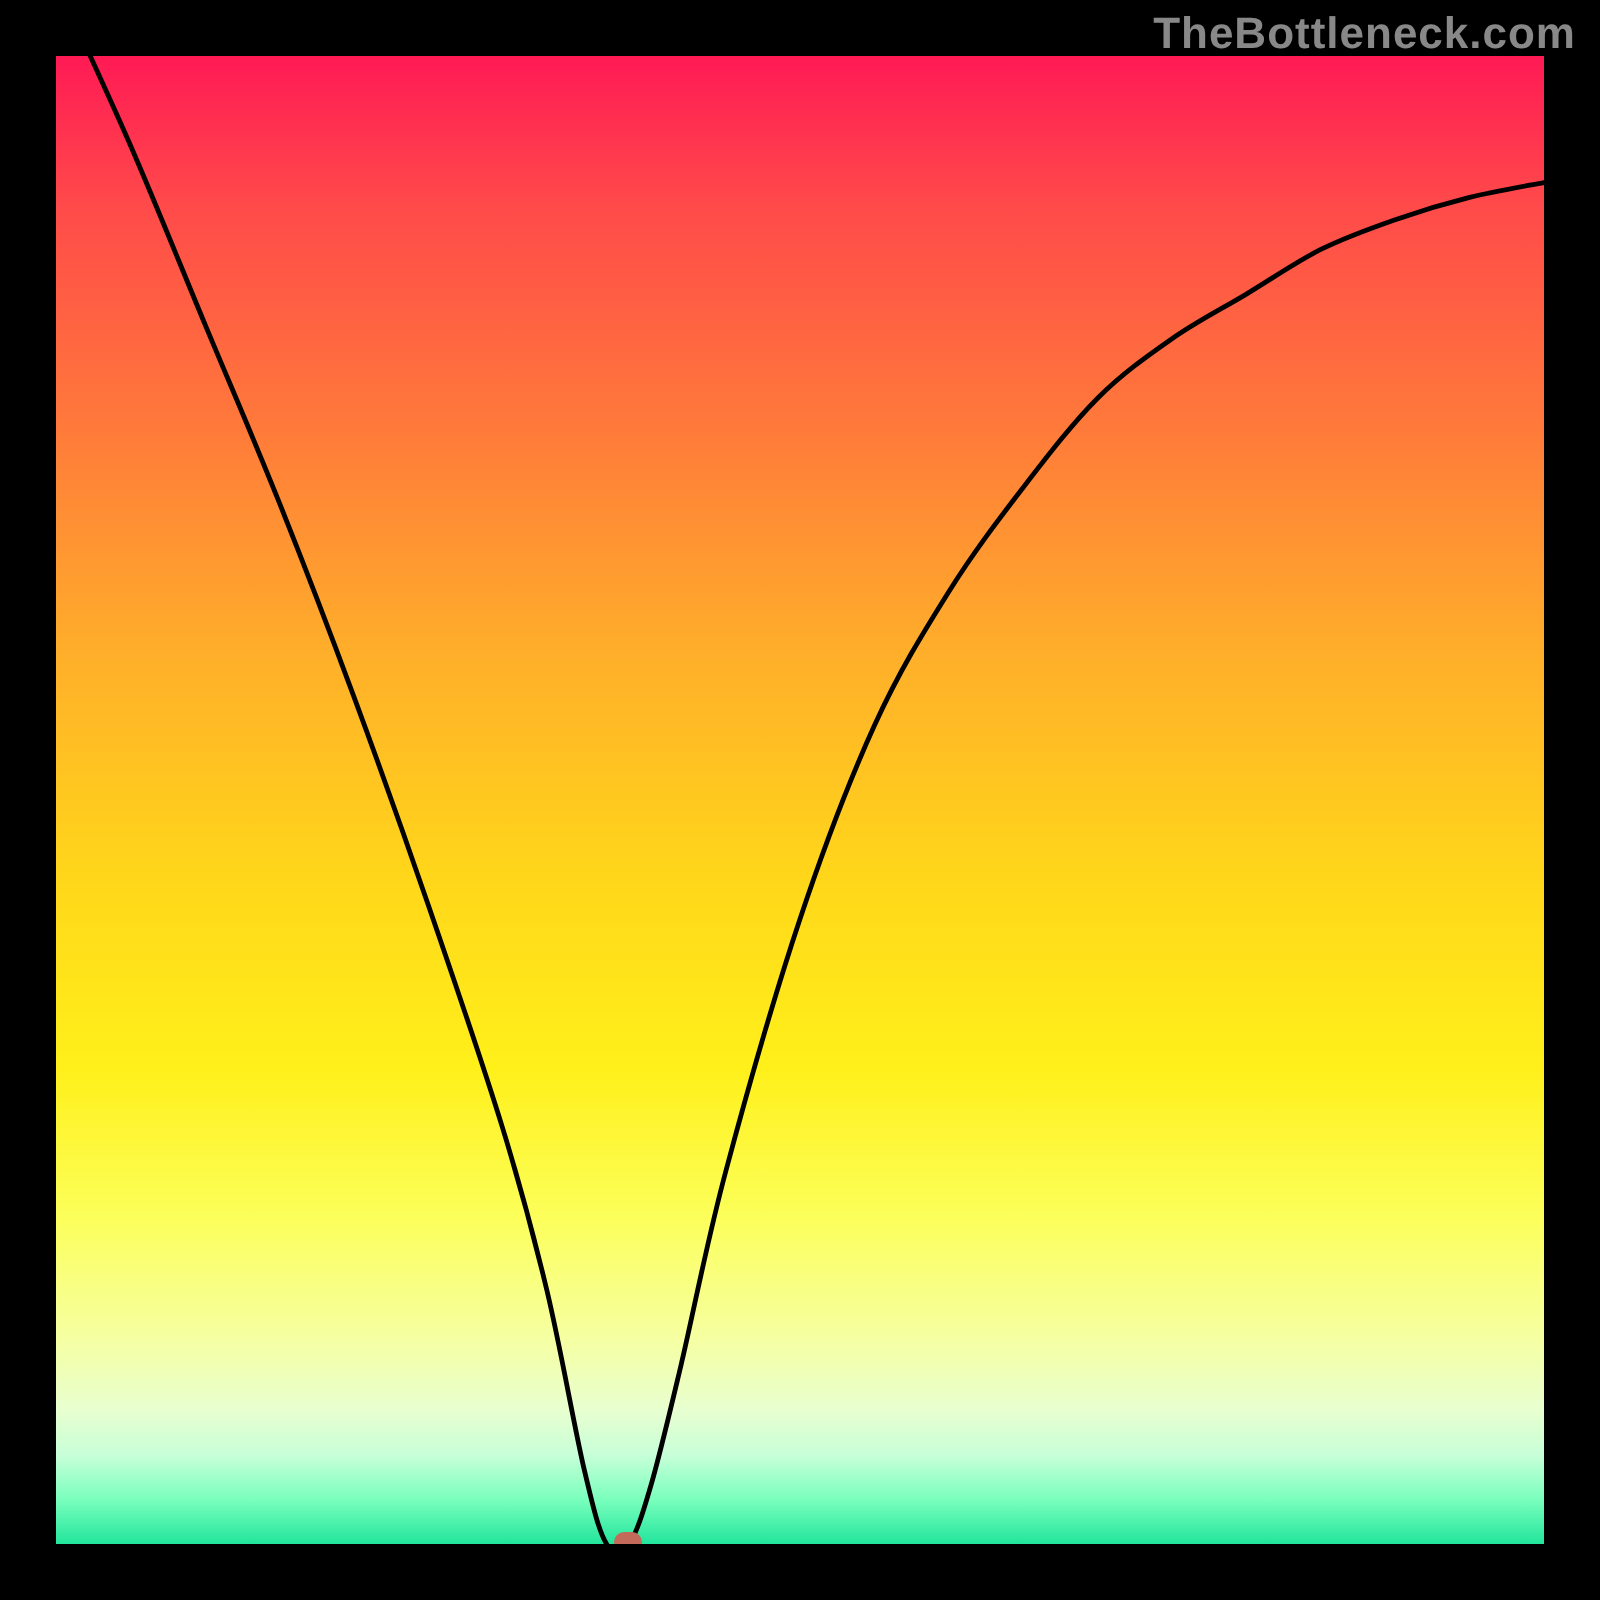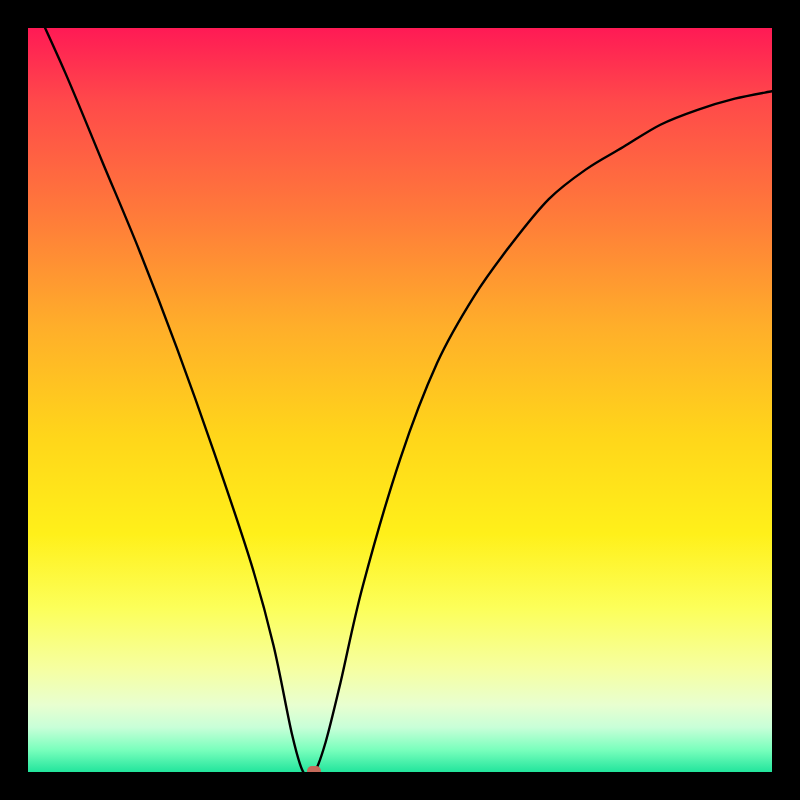--- a/index.html
+++ b/index.html
@@ -62,20 +62,21 @@
     width: 14px;
     height: 10px;
     border-radius: 5px;
     background: #c46a5a;
   }
 </style>
 </head>
 <body>
 
 <div class="frame">
+  <div class="watermark">TheBottleneck.com</div>
 
   <div class="plot">
     <div class="gradient"></div>
     <svg class="curve" viewBox="0 0 744 744" preserveAspectRatio="none">
       <path id="curve-path" fill="none" stroke="#000" stroke-width="2.4" stroke-linecap="round" d="M 0.00 -37.20 C 6.20 -23.56, 24.80 16.12, 37.20 44.64 C 49.60 73.16, 62.00 104.16, 74.40 133.92 C 86.80 163.68, 99.20 192.20, 111.60 223.20 C 124.00 254.20, 136.40 286.44, 148.80 319.92 C 161.20 353.40, 173.60 388.12, 186.00 424.08 C 198.40 460.04, 213.28 503.44, 223.20 535.68 C 233.12 567.92, 238.70 589.00, 245.52 617.52 C 252.34 646.04, 259.16 685.72, 264.12 706.80 C 269.08 727.88, 271.56 737.80, 275.28 744.00 C 279.00 750.20, 282.72 748.96, 286.44 744.00 C 290.16 739.04, 293.26 729.12, 297.60 714.24 C 301.94 699.36, 306.28 680.76, 312.48 654.72 C 318.68 628.68, 324.88 595.20, 334.80 558.00 C 344.72 520.80, 359.60 468.72, 372.00 431.52 C 384.40 394.32, 396.80 362.08, 409.20 334.80 C 421.60 307.52, 434.00 287.68, 446.40 267.84 C 458.80 248.00, 471.20 231.88, 483.60 215.76 C 496.00 199.64, 508.40 183.52, 520.80 171.12 C 533.20 158.72, 545.60 150.04, 558.00 141.36 C 570.40 132.68, 582.80 126.48, 595.20 119.04 C 607.60 111.60, 620.00 102.92, 632.40 96.72 C 644.80 90.52, 657.20 86.18, 669.60 81.84 C 682.00 77.50, 694.40 73.78, 706.80 70.68 C 719.20 67.58, 737.80 64.48, 744.00 63.24"></path>
     </svg>
     <div id="marker-dot" class="dot" style="left: 279.44px; top: 738px; background: rgb(196, 106, 90);"></div>
   </div>
 </div>
 

